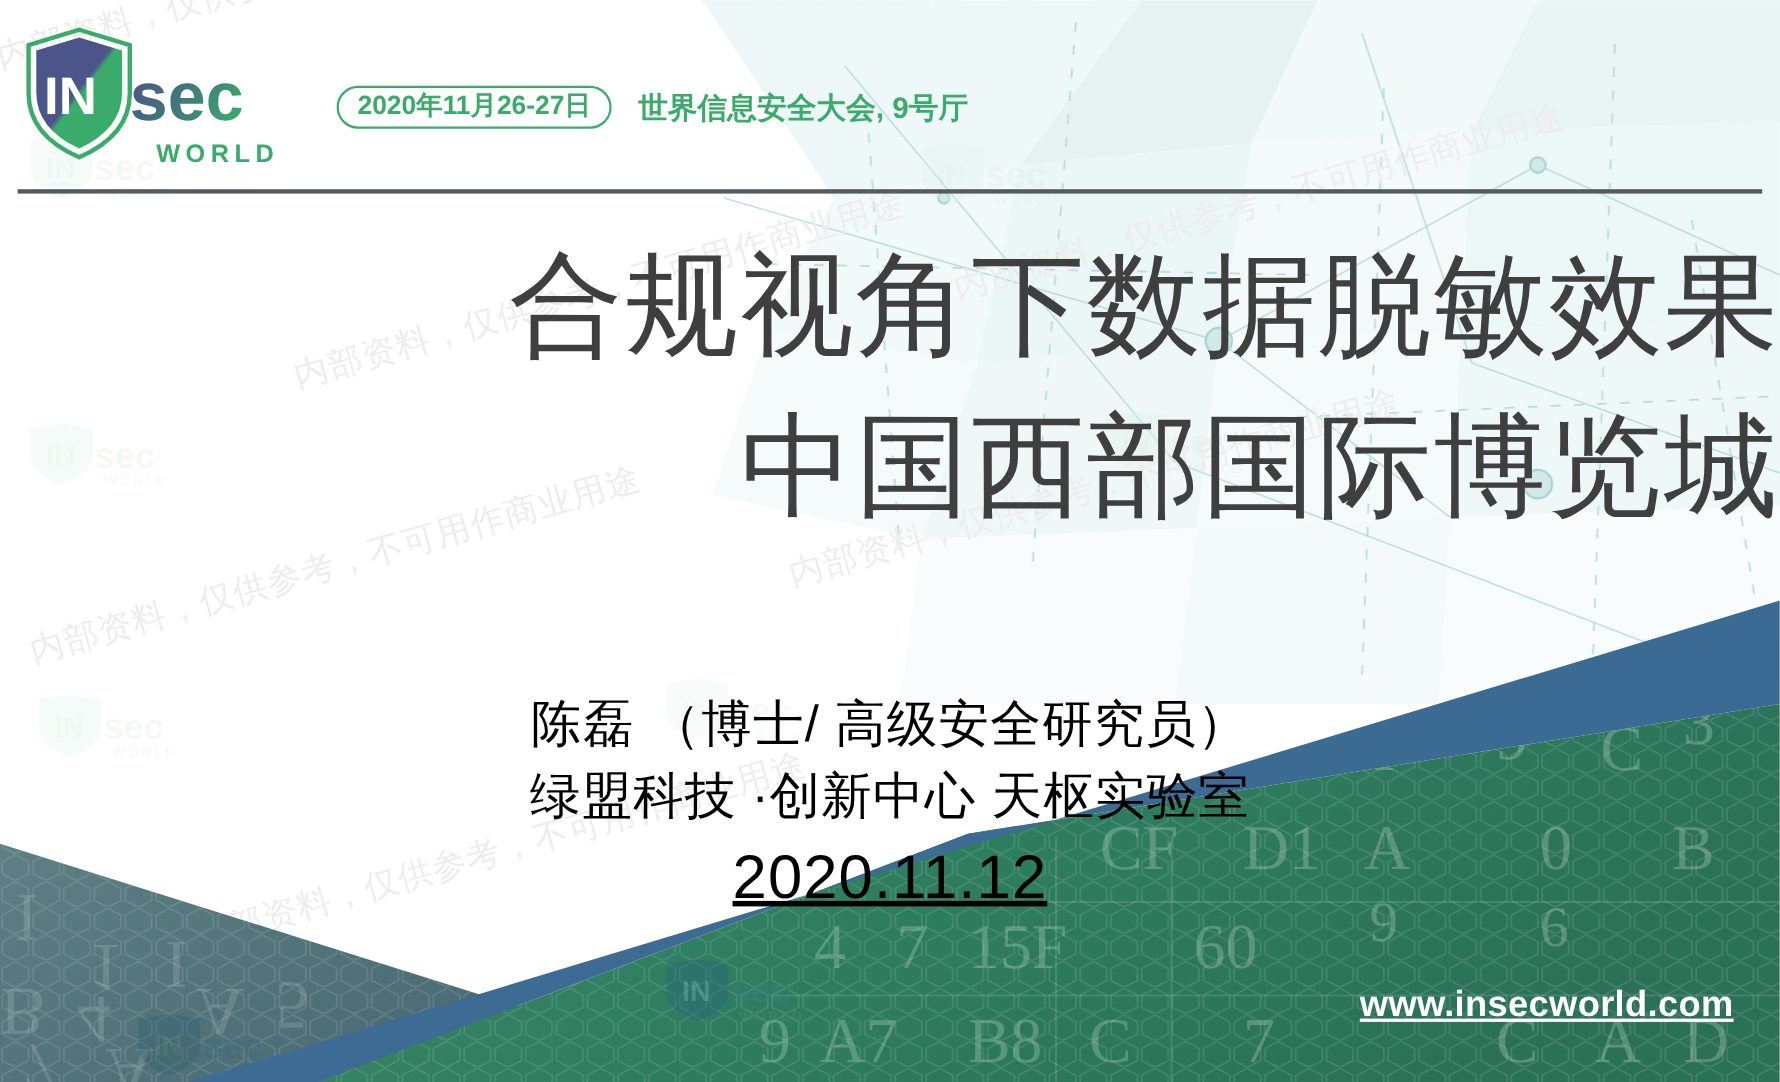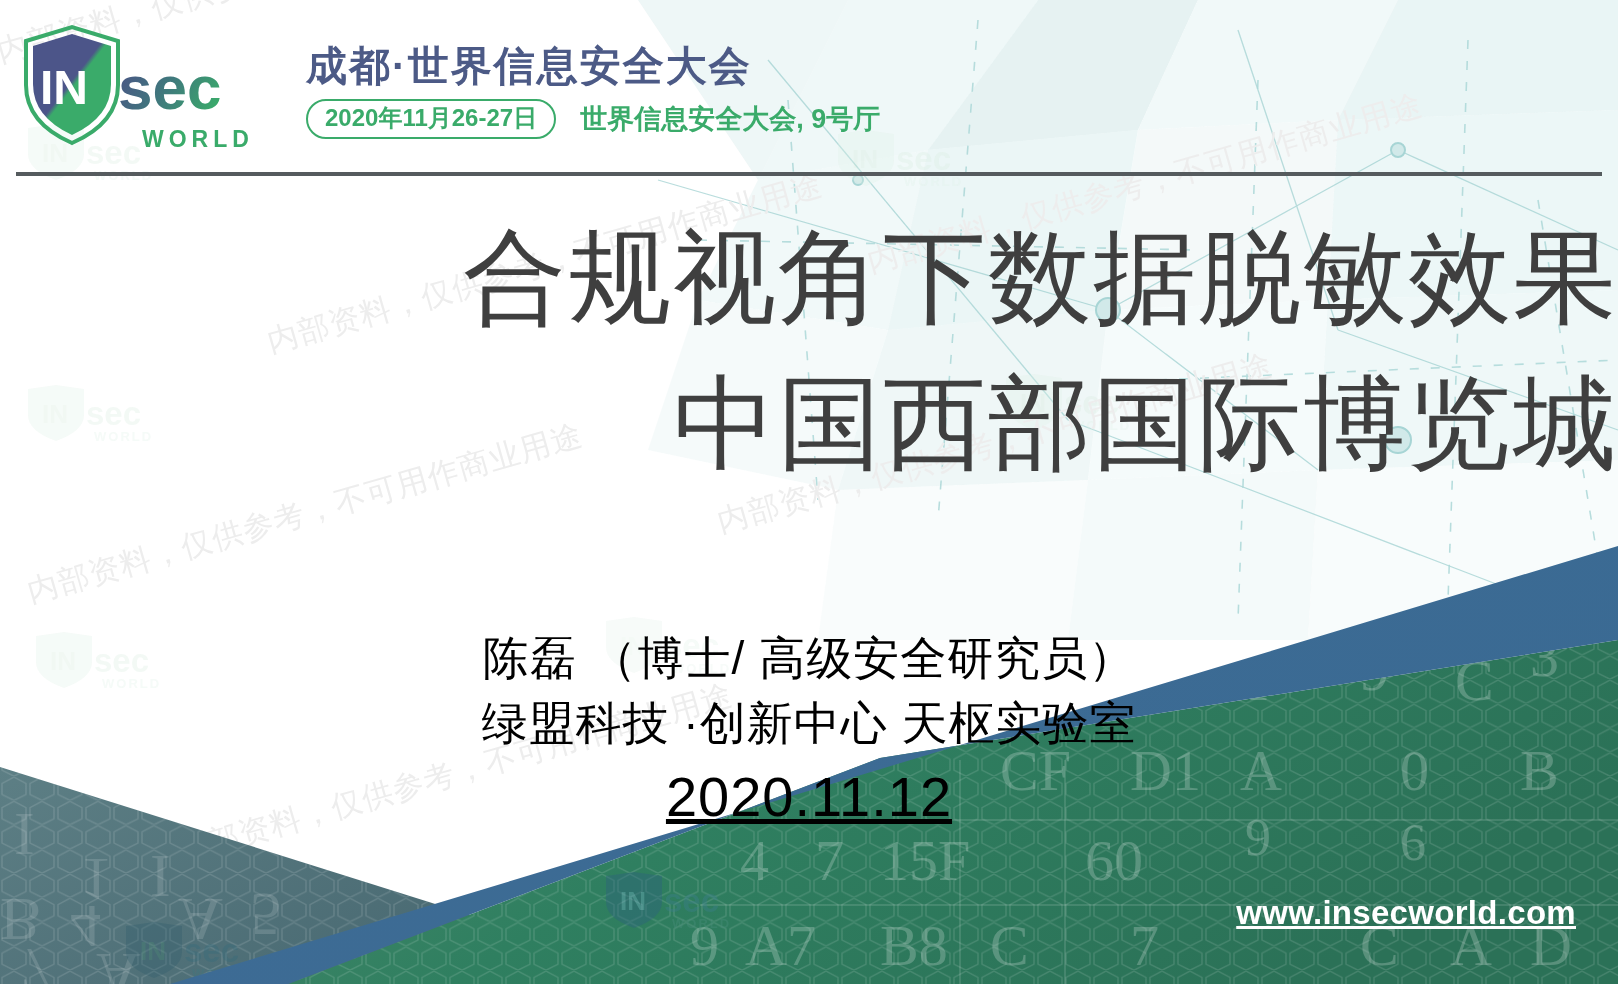--- a/index.html
+++ b/index.html
@@ -368,21 +368,20 @@
 
         <path d="M12 22 L58 8 L104 22 L104 66 Q104 104 58 124 Q12 104 12 66 Z" fill="none" stroke="#3aab6a" stroke-width="4"></path>
         <path d="M19 27 L58 15 L97 27 L97 65 Q97 98 58 116 Q19 98 19 65 Z" fill="url(#shieldGrad)"></path>
         <text x="26" y="85" font-family="Liberation Sans, sans-serif" font-size="48" font-weight="bold" fill="#ffffff">IN</text>
         <text x="104" y="90" font-family="Liberation Sans, sans-serif" font-size="62" font-weight="bold" fill="url(#secGrad)">sec</text>
         <text x="128" y="128" font-family="Liberation Sans, sans-serif" font-size="23" font-weight="bold" fill="#3aab6a" letter-spacing="5">WORLD</text>
       </svg>
     </div>
 
     <div class="header-text">
-      <div class="conf-title">成都·世界信息安全大会</div>
       <div class="conf-sub">
         <span class="date-badge">2020年11月26-27日</span>
         <span class="venue">世界信息安全大会, 9号厅</span>
       </div>
     </div>
   </div>
 
   <div class="divider"></div>
 
   <div class="main-title">

